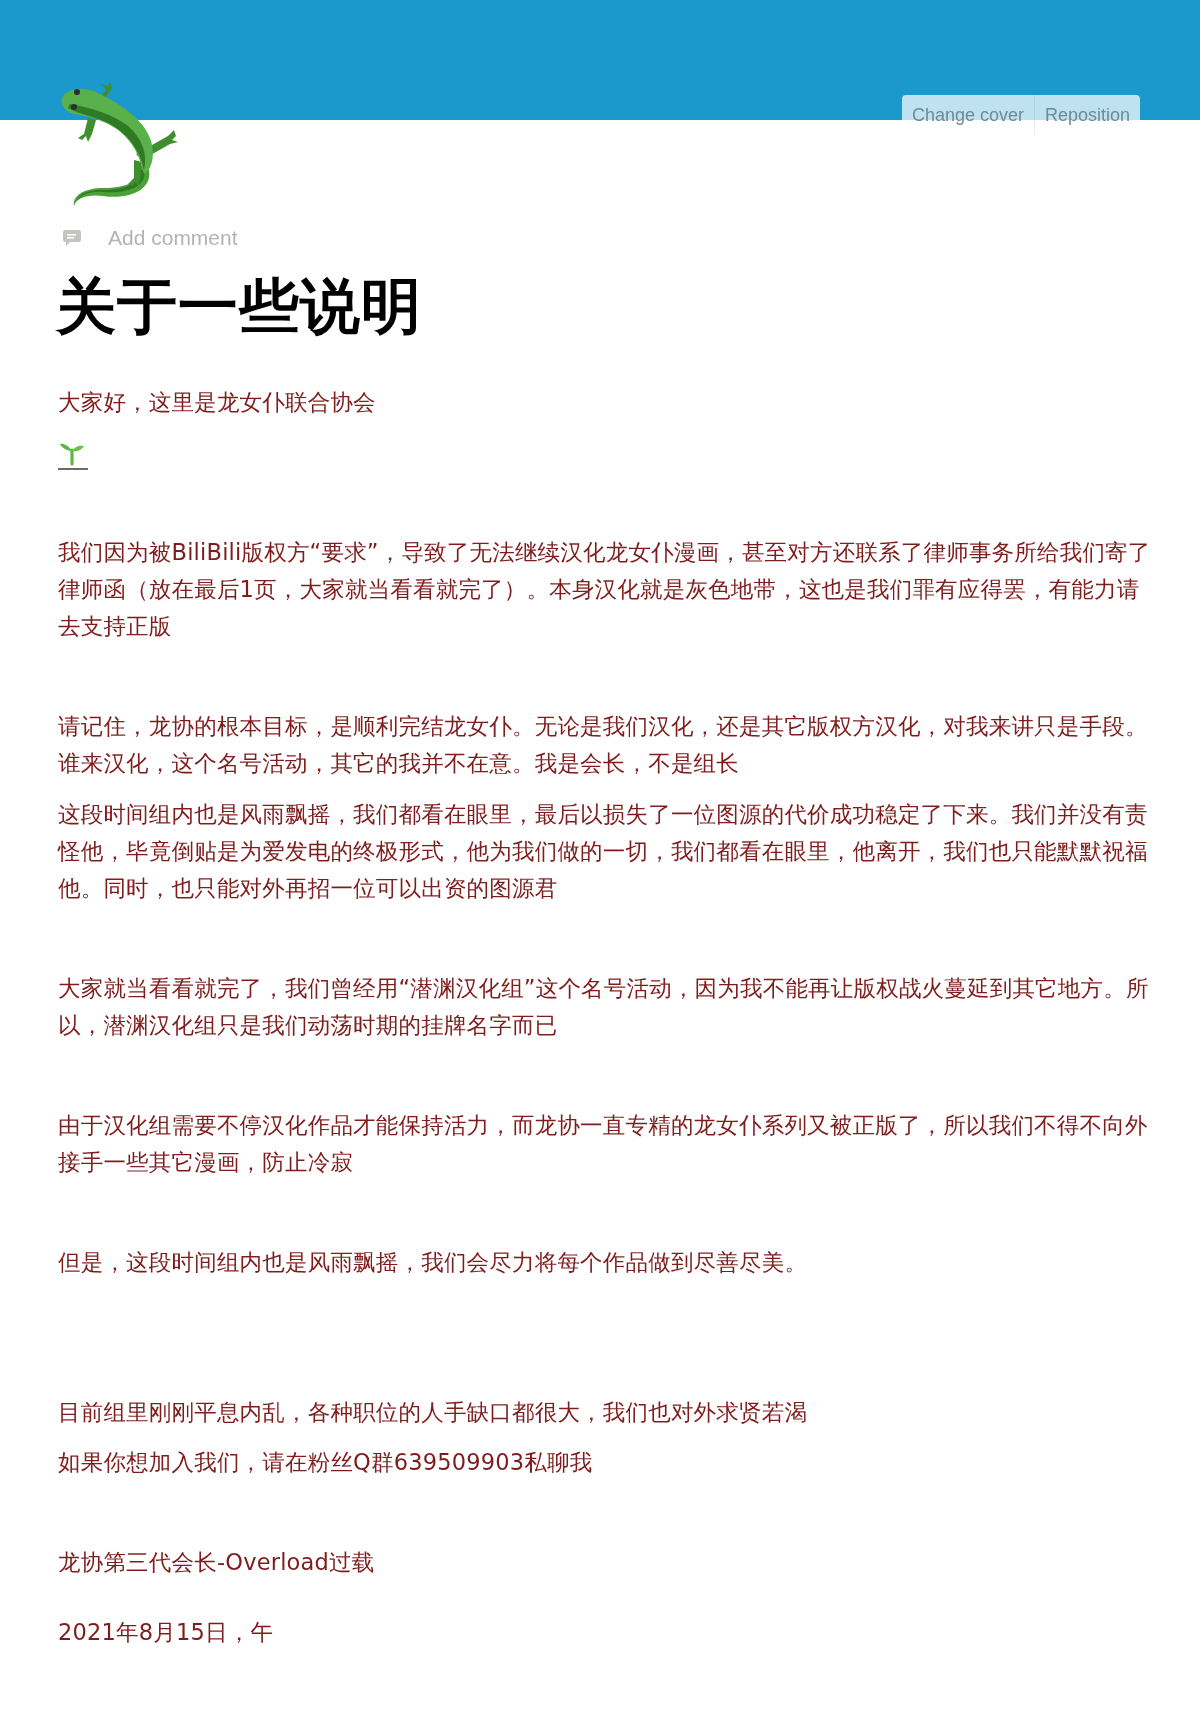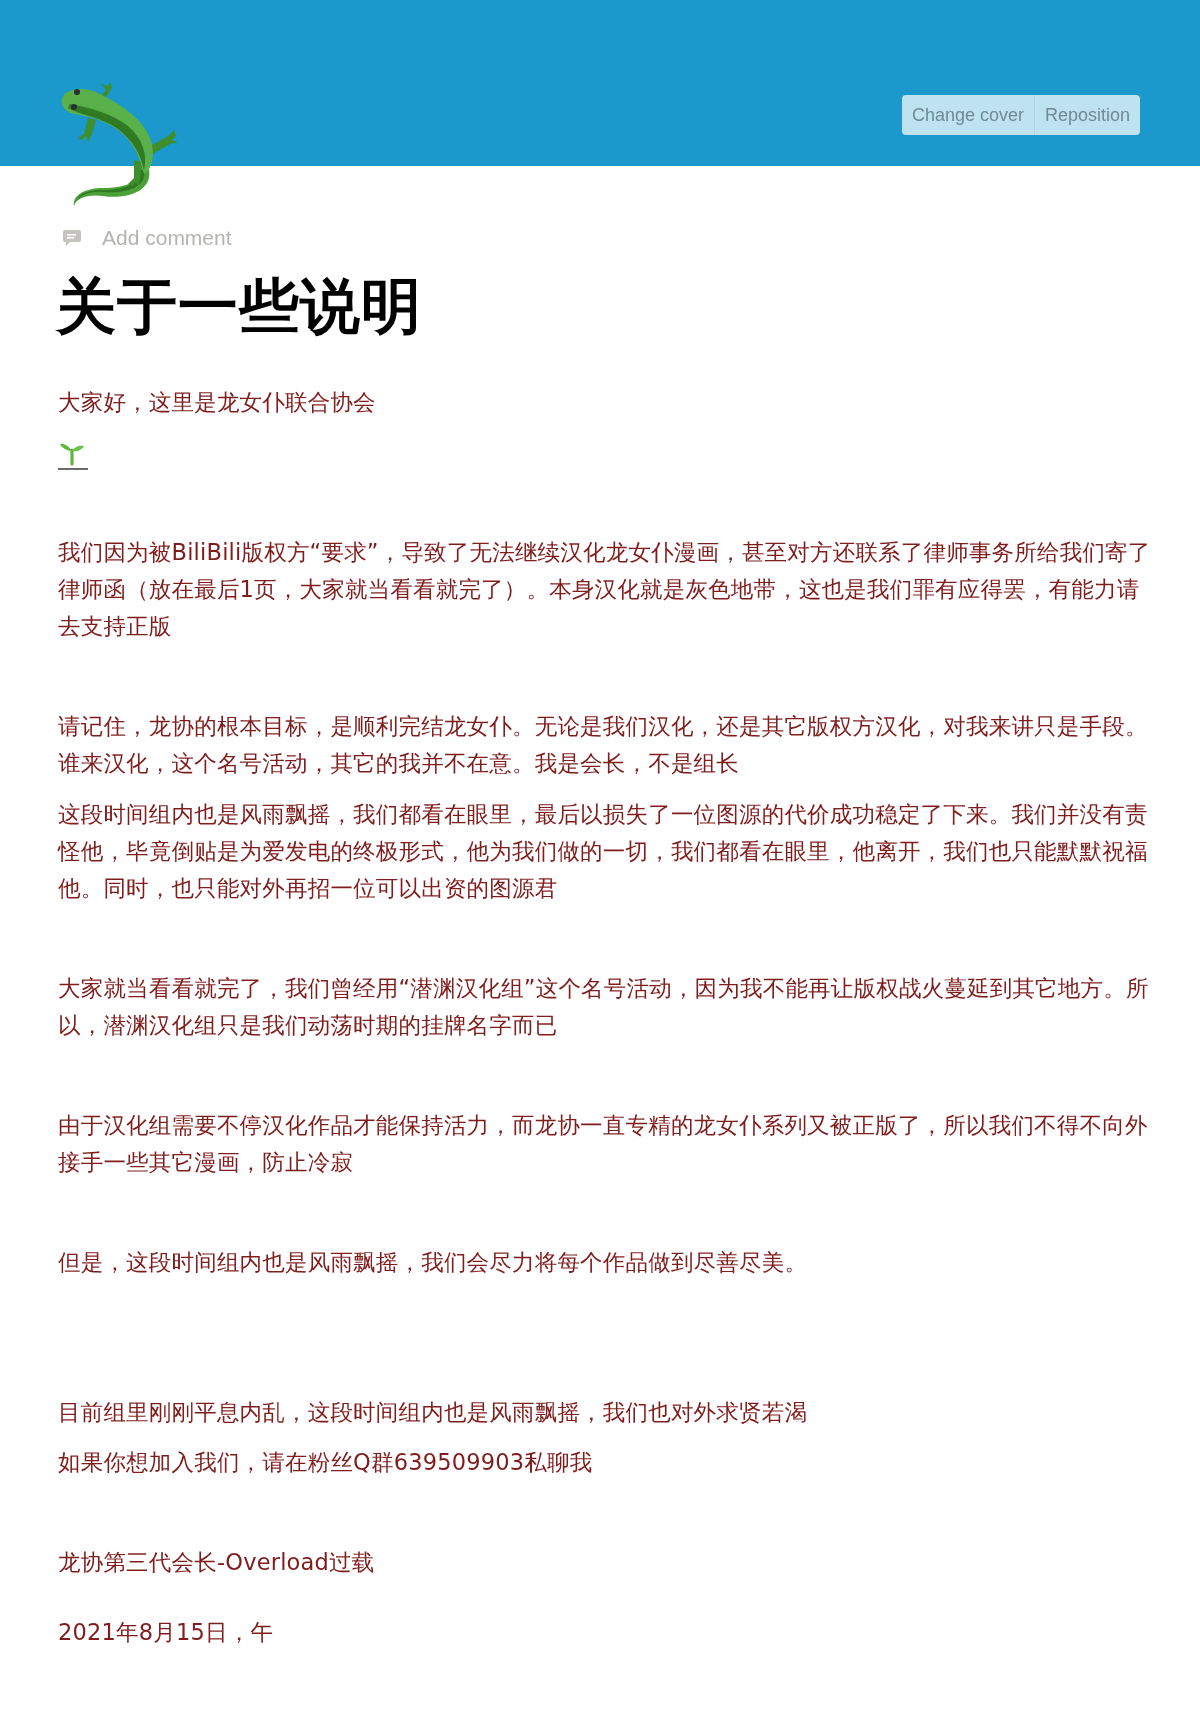--- a/index.html
+++ b/index.html
@@ -11,21 +11,21 @@
     }
     body {
       position: relative;
       font-family: "DejaVu Sans", "Liberation Sans", sans-serif;
       color: #37352f;
     }
     .cover {
       position: absolute;
       left: 0; top: 0;
       width: 1200px;
-      height: 166px;
+      height: 120px;
       background: #1b98cc;
     }
     .cover-controls {
       position: absolute;
       top: 95px;
       left: 902px;
       display: flex;
       height: 40px;
       border-radius: 4px;
       overflow: hidden;
@@ -49,21 +49,21 @@
       top: 78px;
       width: 130px;
       height: 130px;
     }
     .add-comment {
       position: absolute;
       left: 62px;
       top: 226px;
       display: flex;
       align-items: center;
-      gap: 20px;
+      gap: 26px;
       color: #b4b3b0;
       font-family: "Liberation Sans", sans-serif;
       font-size: 21px;
       cursor: pointer;
     }
     .add-comment svg { display: block; }
     .page-title {
       position: absolute;
       left: 56px;
       top: 266px;
@@ -160,17 +160,17 @@
   <div class="sprout-underline"></div>
 </div>
 
 <div class="content">
   <p class="para" style="top:534px;">我们因为被BiliBili版权方“要求”，导致了无法继续汉化龙女仆漫画，甚至对方还联系了律师事务所给我们寄了律师函（放在最后1页，大家就当看看就完了）。本身汉化就是灰色地带，这也是我们罪有应得罢，有能力请去支持正版</p>
   <p class="para" style="top:708px;">请记住，龙协的根本目标，是顺利完结龙女仆。无论是我们汉化，还是其它版权方汉化，对我来讲只是手段。谁来汉化，这个名号活动，其它的我并不在意。我是会长，不是组长</p>
   <p class="para" style="top:796px;">这段时间组内也是风雨飘摇，我们都看在眼里，最后以损失了一位图源的代价成功稳定了下来。我们并没有责怪他，毕竟倒贴是为爱发电的终极形式，他为我们做的一切，我们都看在眼里，他离开，我们也只能默默祝福他。同时，也只能对外再招一位可以出资的图源君</p>
   <p class="para" style="top:970px;">大家就当看看就完了，我们曾经用“潜渊汉化组”这个名号活动，因为我不能再让版权战火蔓延到其它地方。所以，潜渊汉化组只是我们动荡时期的挂牌名字而已</p>
   <p class="para" style="top:1107px;">由于汉化组需要不停汉化作品才能保持活力，而龙协一直专精的龙女仆系列又被正版了，所以我们不得不向外接手一些其它漫画，防止冷寂</p>
   <p class="para" style="top:1244px;">但是，这段时间组内也是风雨飘摇，我们会尽力将每个作品做到尽善尽美。</p>
-  <p class="para" style="top:1394px;">目前组里刚刚平息内乱，这段时间组内也是风雨飘摇，我们也对外求贤若渴</p>
+  <p class="para" style="top:1394px;">目前组里刚刚平息内乱，各种职位的人手缺口都很大，我们也对外求贤若渴</p>
   <p class="para" style="top:1444px;">如果你想加入我们，请在粉丝Q群639509903私聊我</p>
   <p class="para" style="top:1544px;">龙协第三代会长-Overload过载</p>
   <p class="para" style="top:1614px;">2021年8月15日，午</p>
 </div>
 
 </body></html>

